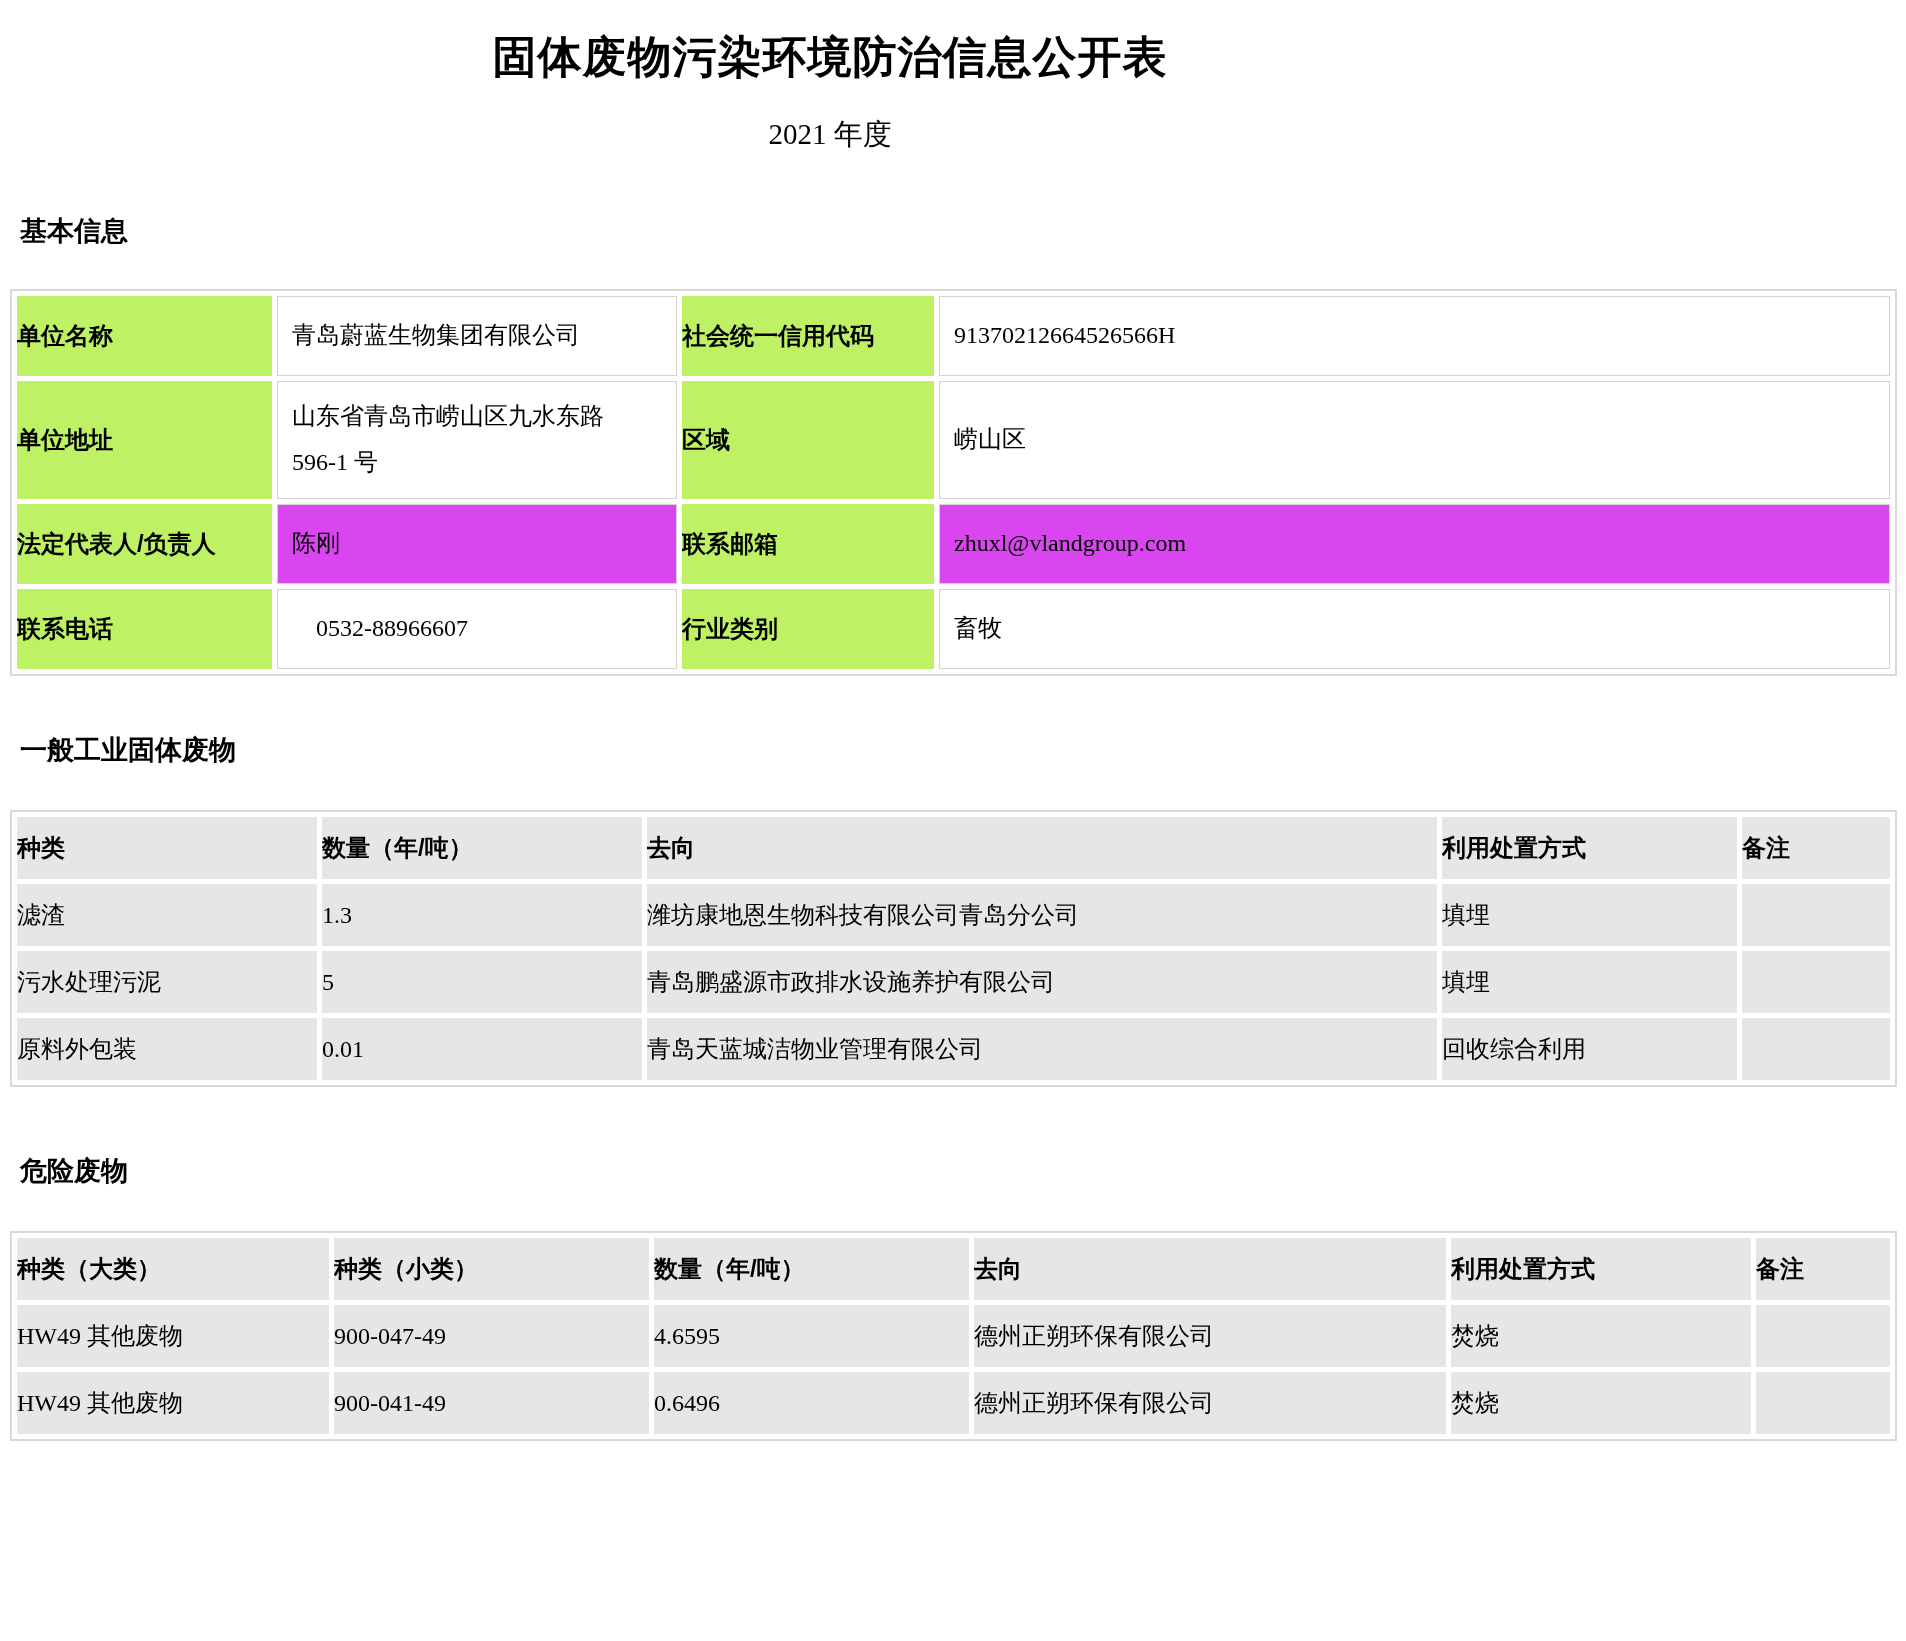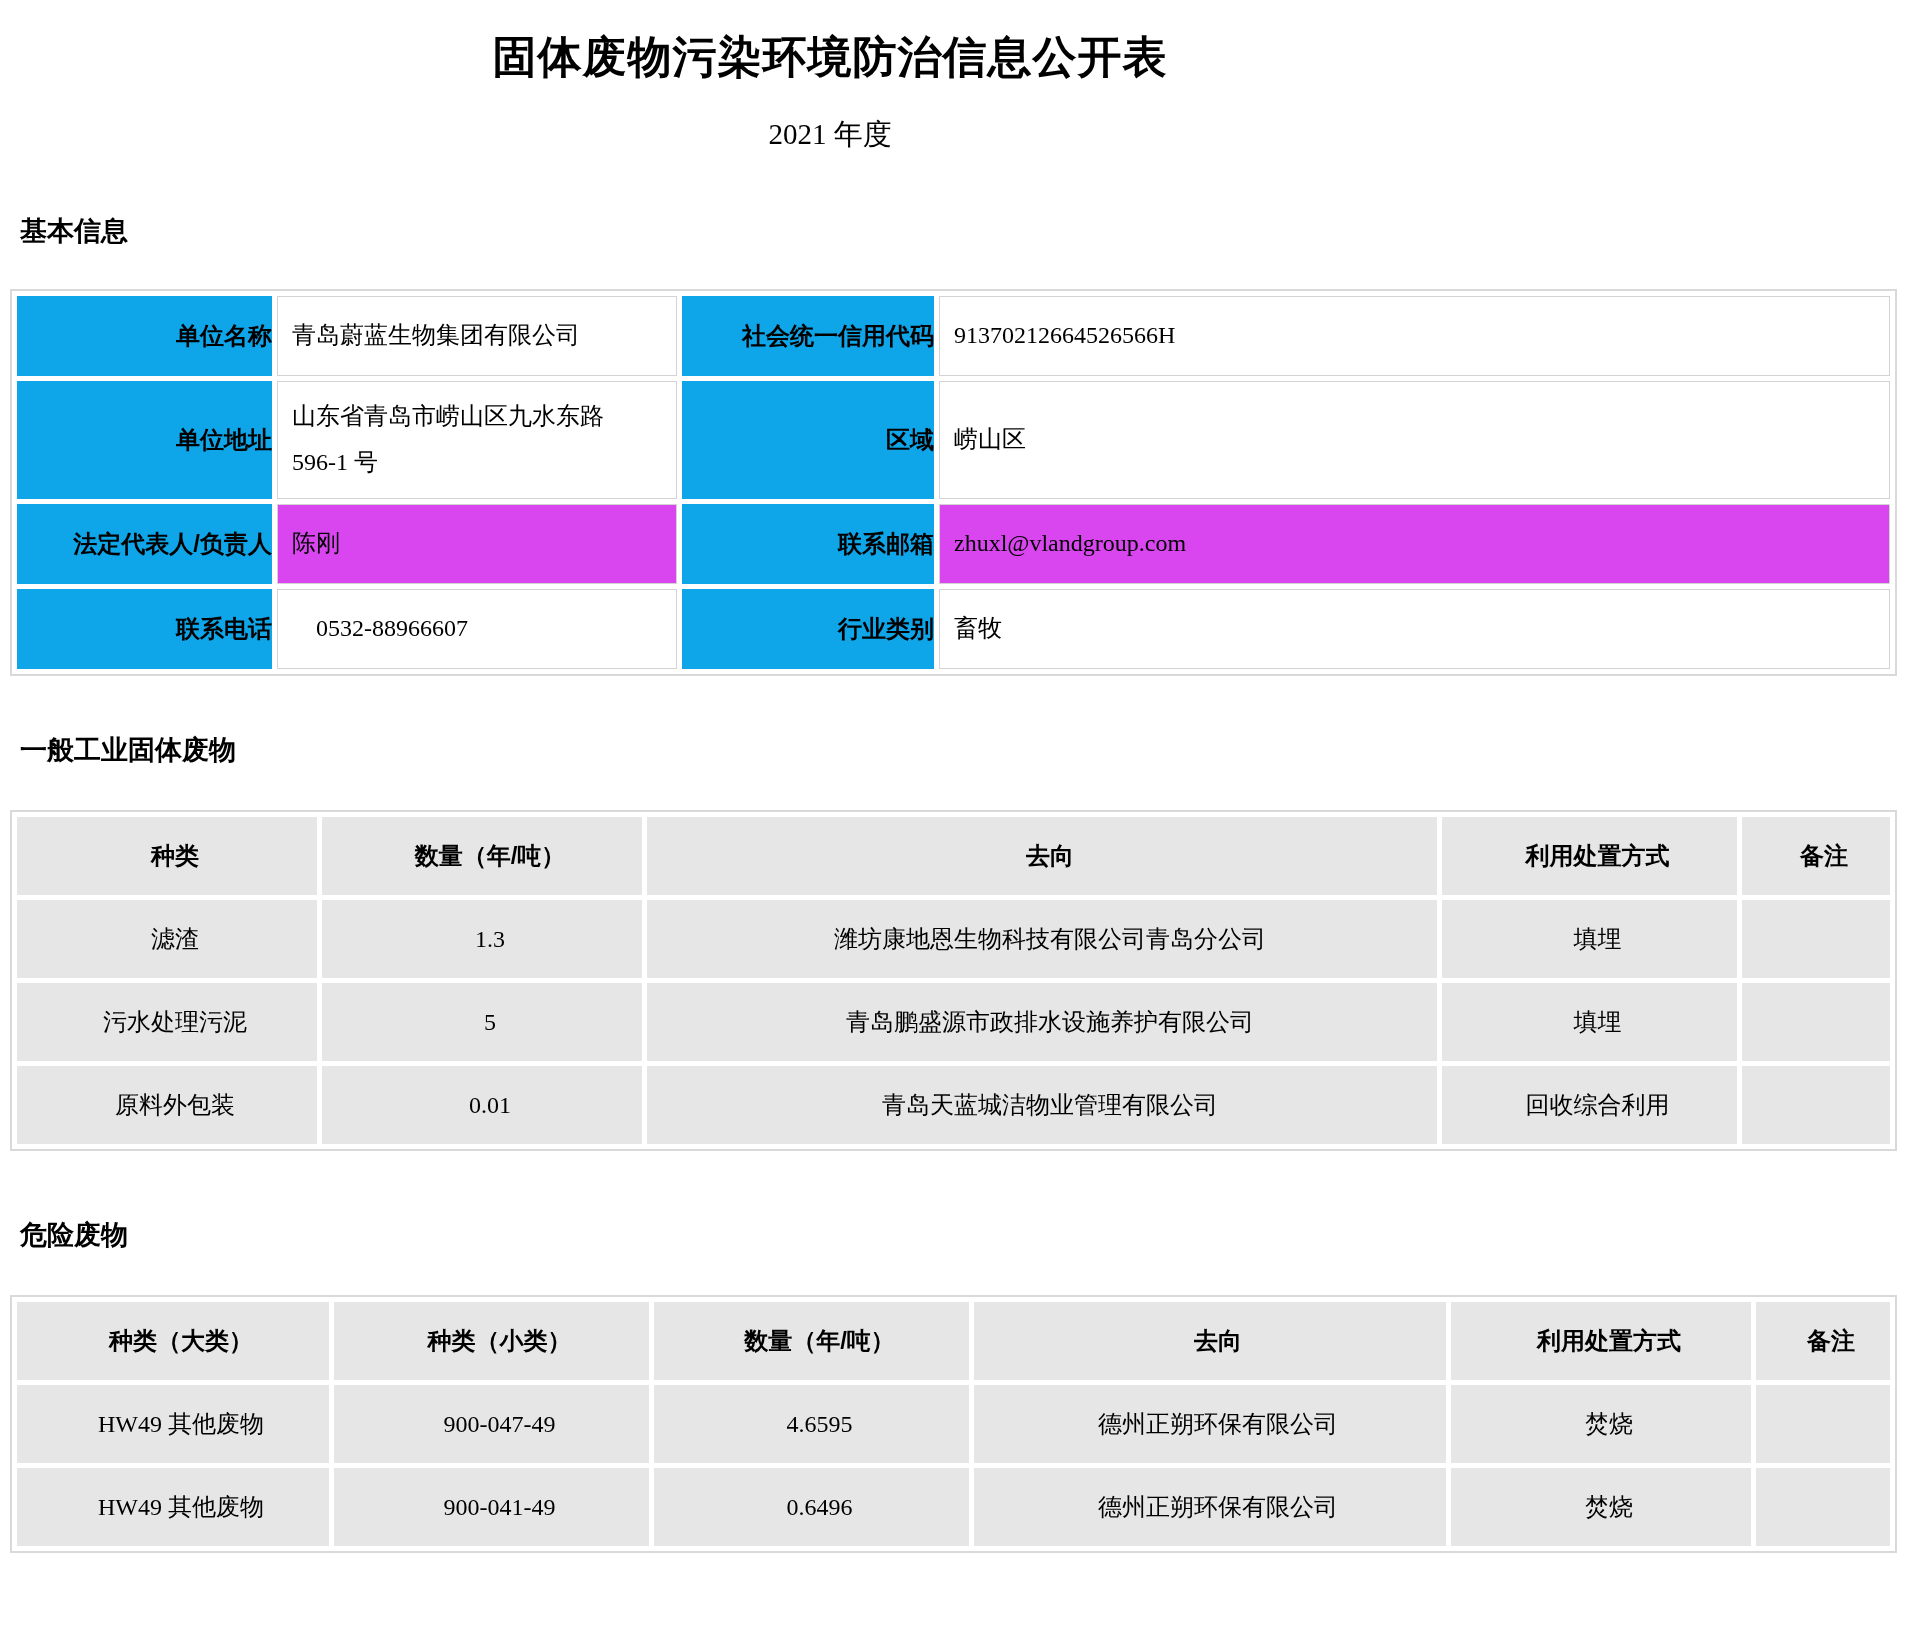--- a/index.html
+++ b/index.html
@@ -54,41 +54,39 @@
   td {
     vertical-align: middle;
     font-size: 24px;
     overflow: hidden;
   }
   
   .basic-table { margin-top: 40px; }
   .basic-table td { height: 80px; }
   .basic-table tr.row-address td { height: 118px; }
   .basic-table td.label {
-    background: #0ea5e9;
-    text-align: right;
+    background: #bef264;
+    text-align: left;
     font-weight: bold;
     font-family: "Liberation Sans", "DejaVu Sans", sans-serif;
   }
   .basic-table td.value {
     background: #ffffff;
     border: 1px solid #d3d3d3;
     padding-left: 14px;
     white-space: pre-wrap;
     line-height: 1.9;
   }
   .basic-table tr.row-shaded td.value { background: #d946ef; margin-left: 7px; }
   
   .waste-table { margin-top: 42px; }
   .waste-table td {
-    height: 78px;
+    height: 62px;
     background: #e6e6e6;
-    padding-left: 16px;
     white-space: pre-wrap;
-    text-align: center;
   }
   .waste-table td.col-header {
     font-weight: bold;
     font-family: "Liberation Sans", "DejaVu Sans", sans-serif;
   }
 </style>
 </head>
 <body>
 
 <div class="page">

